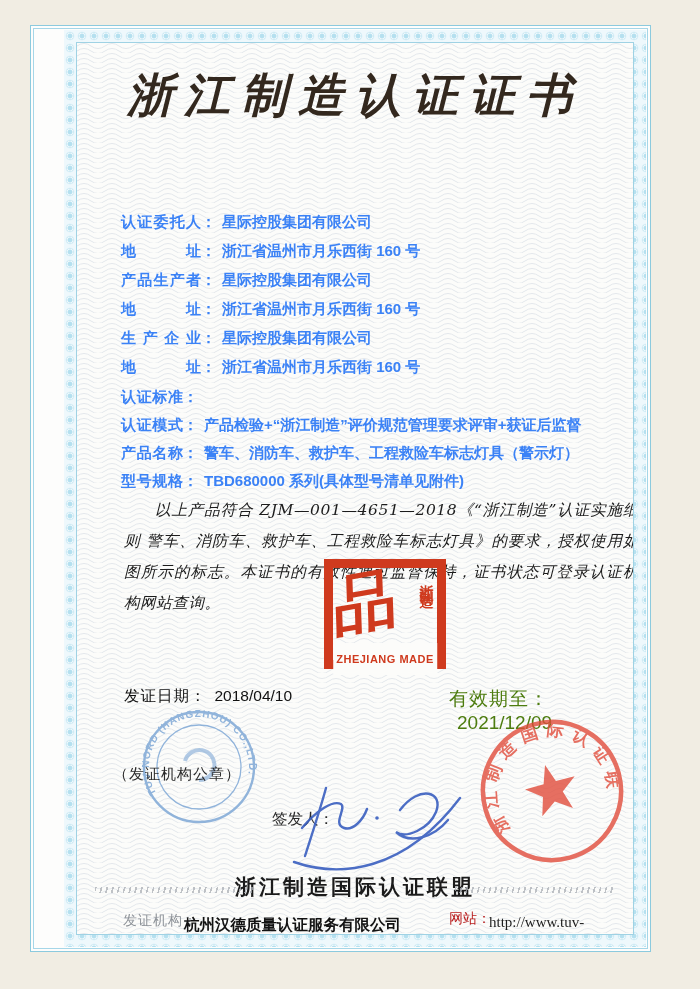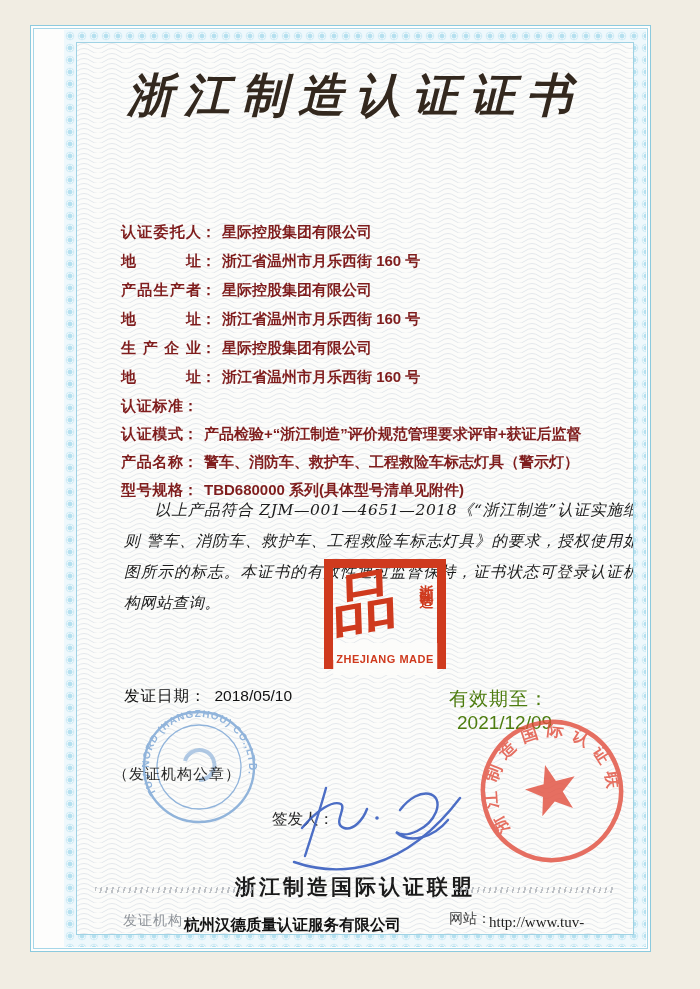--- a/index.html
+++ b/index.html
@@ -37,21 +37,21 @@
     font-size:46px;letter-spacing:11px;color:#33281e;white-space:nowrap;
   }
   .certno{
     left:0;right:0;top:103px;text-align:center;
     font-size:20px;font-weight:bold;color:#1a1a1a;letter-spacing:.5px;
   }
   
   .block{left:44px;}
   .block1{top:170px;}
   .block2{top:345px;}
-  .f-row{height:29px;display:flex;align-items:flex-end;font-size:15px;font-weight:bold;color:#7f1d1d;white-space:nowrap;}
+  .f-row{height:29px;display:flex;align-items:flex-start;font-size:15px;font-weight:bold;color:#3b82f6;white-space:nowrap;}
   .block2 .f-row{height:28px;}
   .f-label{display:inline-block;text-align:justify;text-align-last:justify;}
   .w5{width:80px;}
   .w4{width:62px;}
   .f-colon{margin:0 2px 0 0;}
   .f-value{margin-left:4px;}
   
   .statement{
     left:47px;top:452px;width:515px;
     font-family:"DejaVu Serif",serif;font-style:italic;
@@ -97,21 +97,21 @@
     font-size:21px;font-weight:bold;color:#1b1b1b;letter-spacing:3px;
   }
   .rope{
     top:844px;height:6px;opacity:.75;
     background:repeating-linear-gradient(105deg,#aaaeb4 0 1.6px,rgba(255,255,255,0) 1.6px 5.6px);
   }
   .rope-left{left:18px;width:160px;}
   .rope-right{right:18px;width:160px;}
   .issuer-label{left:46px;top:869px;font-family:"DejaVu Serif",serif;font-size:14px;color:#8d9298;letter-spacing:1px;}
   .issuer-value{left:107px;top:872px;font-size:15.5px;font-weight:600;color:#121212;}
-  .site-label{left:372px;top:867px;font-family:"DejaVu Serif",serif;font-size:14px;color:#404040;}
+  .site-label{left:372px;top:867px;font-family:"DejaVu Serif",serif;font-size:14px;color:#b91c1c;}
   .site-value{left:412px;top:871px;font-family:"Liberation Serif",serif;font-size:15px;color:#1d1d1d;}
 </style>
 </head>
 <body>
 
 <div class="frame">
  <div class="frame-inner1">
   <div class="lace">
    <div class="inner">
 
@@ -184,21 +184,21 @@
     </div>
 
     <div class="abs statement">以上产品符合 ZJM—001—4651—2018《“浙江制造”认证实施细则 警车、消防车、救护车、工程救险车标志灯具》的要求，授权使用如图所示的标志。本证书的有效性通过监督保持，证书状态可登录认证机构网站查询。</div>
 
     <div class="abs logo">
       <div class="logo-glyph">品</div>
       <div class="logo-vert">浙江制造</div>
       <div class="logo-caption">ZHEJIANG MADE</div>
     </div>
 
-    <div class="abs date-issue"><span class="date-label">发证日期：</span><span class="date-value">2018/05/10</span></div>
+    <div class="abs date-issue"><span class="date-label">发证日期：</span><span class="date-value">2018/04/10</span></div>
     <div class="abs date-expiry"><span class="date-label">有效期至：</span><span class="date-value">2021/12/09</span></div>
 
     <svg class="abs blue-stamp" width="120" height="120" viewBox="0 0 120 120" xmlns="http://www.w3.org/2000/svg">
       <circle cx="60" cy="60" r="55" fill="none" stroke="#7fa8d6" stroke-width="2.4"></circle>
       <circle cx="60" cy="60" r="42" fill="none" stroke="#7fa8d6" stroke-width="1.3"></circle>
       <path d="M46,54 a15,15 0 1 1 14,19" fill="none" stroke="#7fa8d6" stroke-width="4" opacity=".7"></path>
       <defs>
               <path id="bluearc" d="M20,90 A50,50 0 1 1 100,90"></path>
             </defs>
       <text font-size="10" font-weight="bold" letter-spacing="1" fill="#7fa8d6" font-family="Liberation Sans, sans-serif">

